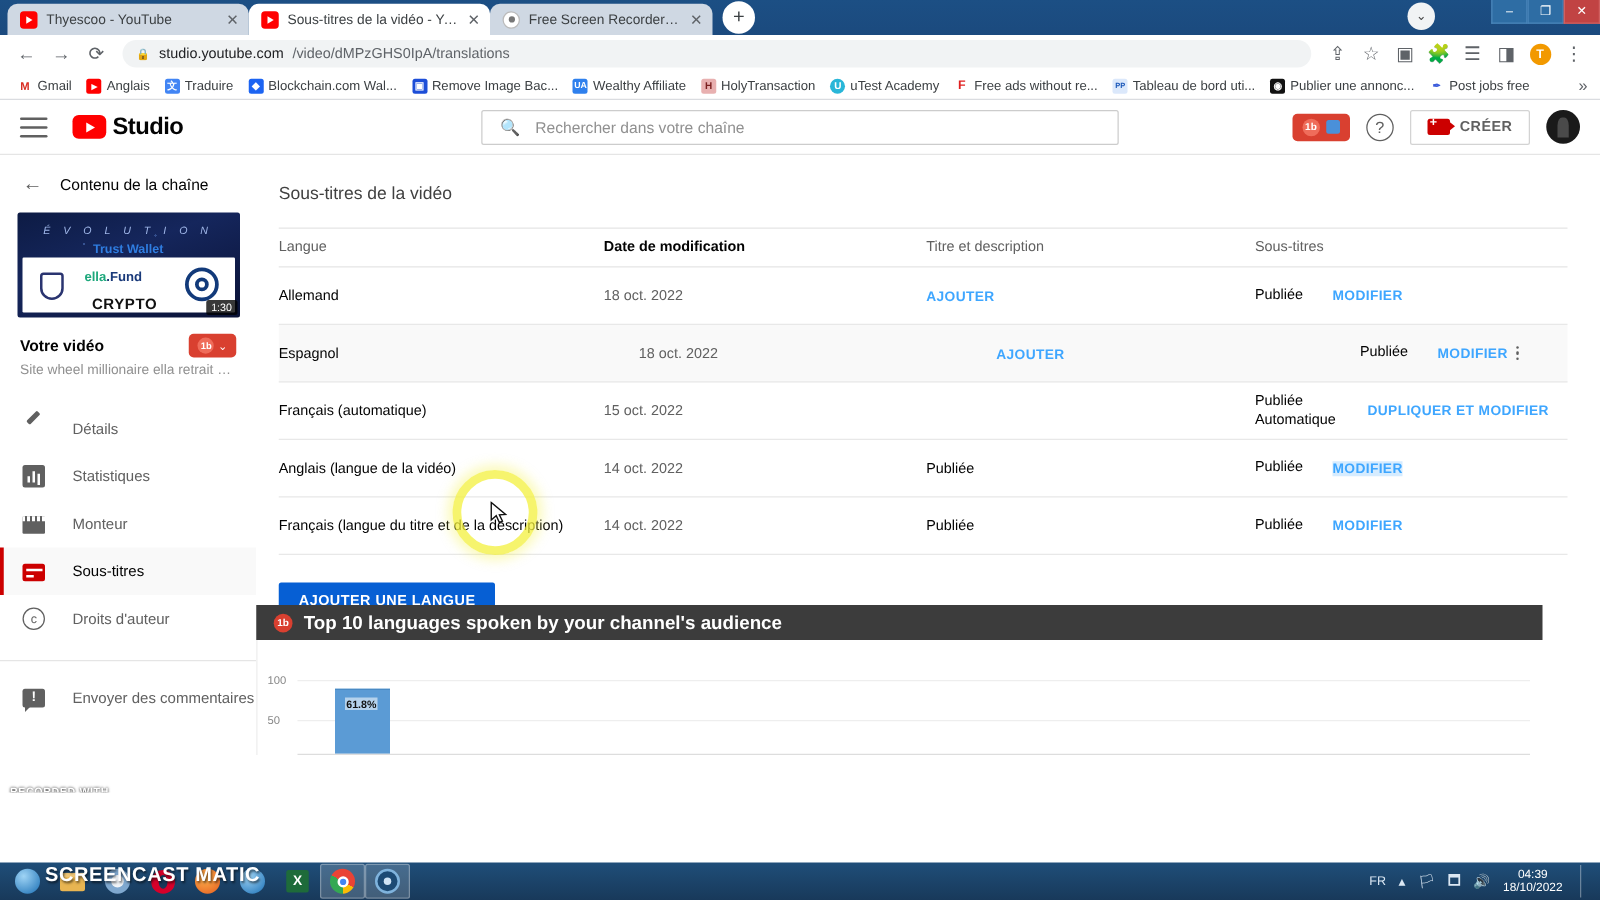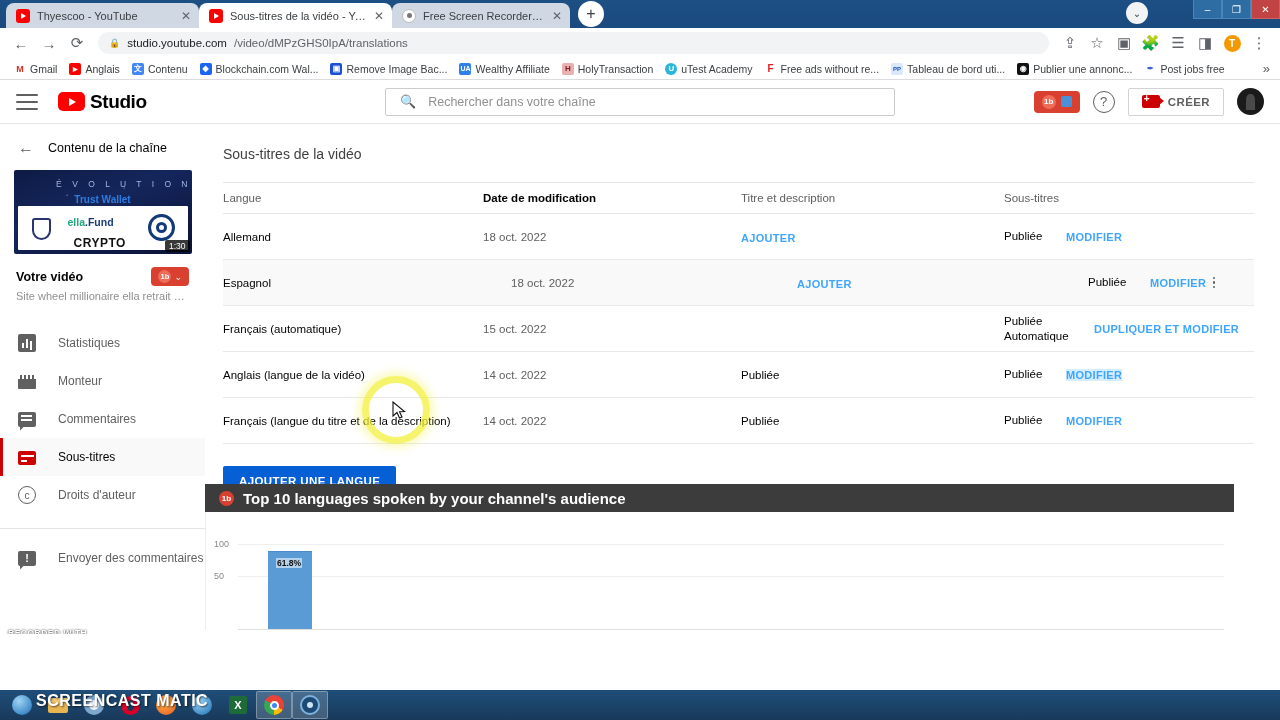--- a/index.html
+++ b/index.html
@@ -135,21 +135,21 @@
   
   .sidebar { width: 205px; background:#fff; flex:none; position:relative; padding-top: 8px;}
   .back-row{display:flex;align-items:center;gap:14px;padding:8px 16px 10px 18px;}
   .back-arrow{font-size:16px;color:#606060;line-height:1;}
   .back-text{font-size:12.5px;color:#030303;}
   .thumb{
     width:178px;height:84px;margin:4px auto 0 auto;position:relative;border-radius:2px;overflow:hidden;
     background:linear-gradient(160deg,#0d1b44 0%,#15265c 40%,#0a1236 100%);
   }
   .thumb-evo{
-    position:absolute;top:9px;left:0;right:0;text-align:right;color:#9fb6e8;font-size:8.5px;letter-spacing:4px;
+    position:absolute;top:9px;left:0;right:0;text-align:center;color:#9fb6e8;font-size:8.5px;letter-spacing:4px;font-style:italic;
   }
   .thumb-dots{position:absolute;inset:0;background:
     radial-gradient(circle at 30% 30%, rgba(120,170,255,.35) 0 1px, transparent 1px),
     radial-gradient(circle at 62% 22%, rgba(120,170,255,.3) 0 1px, transparent 1px),
     radial-gradient(circle at 78% 45%, rgba(120,170,255,.25) 0 1px, transparent 1px),
     radial-gradient(circle at 16% 58%, rgba(120,170,255,.25) 0 1px, transparent 1px);}
   .thumb-tw{position:absolute;top:24px;left:0;right:0;text-align:center;color:#2f7de1;font-size:10px;font-weight:700;}
   .thumb-white{position:absolute;left:4px;right:4px;top:36px;bottom:4px;background:#fff;border-radius:1px;}
   .thumb-shield{position:absolute;left:14px;top:12px;width:19px;height:22px;border:2.5px solid #2a3470;border-radius:3px 3px 10px 10px;}
   .thumb-ella{position:absolute;left:50px;top:10px;font-size:10.5px;font-weight:700;color:#1a1a1a;}
@@ -225,21 +225,21 @@
     margin:22px 0 0 18px;background:#065fd4;color:#fff;font-size:11.5px;font-weight:700;letter-spacing:.4px;
     height:29px;display:inline-flex;align-items:center;padding:0 16px;border-radius:2px;
   }
 
   
   .chart-card{position:absolute;left:205px;right:46px;top:404px;background:#fff;}
   .chart-head{background:#3c3c3c;height:28px;display:flex;align-items:center;gap:9px;padding:0 14px;}
   .chart-head .badge{width:15px;height:15px;border-radius:50%;background:#d94030;color:#fff;font-size:8px;
     display:flex;align-items:center;justify-content:center;font-weight:700;}
   .chart-title{color:#fff;font-size:15px;font-weight:700;}
-  .chart-body{position:relative;height:118px;border-left:1px solid #eee;}
+  .chart-body{position:relative;height:92px;border-left:1px solid #eee;}
   .ytick{position:absolute;left:8px;font-size:9px;color:#888;}
   .gridline{position:absolute;left:32px;right:10px;height:1px;background:#eee;}
   .bar{position:absolute;background:#5b9bd5;border-top:1px solid #4a8ac4;}
   .bar-lbl{position:absolute;font-size:8.5px;color:#111;font-weight:700;background:rgba(255,255,255,.55);padding:0 1px;}
   .axis-bottom{position:absolute;left:32px;right:10px;bottom:0;height:1px;background:#ddd;}
 
   
   .cursor-ring{
     position:absolute;left:362px;top:296px;width:68px;height:68px;border-radius:50%;
     border:7px solid rgba(243,240,60,.75);box-shadow:0 0 9px 4px rgba(243,240,60,.35);z-index:50;
@@ -338,21 +338,21 @@
     <div class="bm">
         <span class="bm-ico" style="background:#fff;color:#d93025;font-size:9px;">M</span>
         <span>Gmail</span>
       </div>
     <div class="bm">
         <span class="bm-ico" style="background:#ff0000;font-size:6px;">▶</span>
         <span>Anglais</span>
       </div>
     <div class="bm">
         <span class="bm-ico" style="background:#4285f4;">文</span>
-        <span>Contenu</span>
+        <span>Traduire</span>
       </div>
     <div class="bm">
         <span class="bm-ico" style="background:#1c64f2;">◆</span>
         <span>Blockchain.com Wal...</span>
       </div>
     <div class="bm">
         <span class="bm-ico" style="background:#1d4ed8;">▣</span>
         <span>Remove Image Bac...</span>
       </div>
     <div class="bm">
@@ -441,30 +441,30 @@
           <span class="vid-title">Votre vidéo</span>
           <span class="vid-badge">
             <span class="c">1b</span>
             <span class="cv">⌄</span>
           </span>
         </div>
         <div class="vid-sub">Site wheel millionaire ella retrait cry...</div>
 
         <div class="nav">
           <div class="nav-item">
+            <span class="nav-ico ico-pencil"></span>
+            <span class="nav-label">Détails</span>
+          </div>
+          <div class="nav-item">
             <span class="nav-ico ico-stats"></span>
             <span class="nav-label">Statistiques</span>
           </div>
           <div class="nav-item">
             <span class="nav-ico ico-clap"></span>
             <span class="nav-label">Monteur</span>
-          </div>
-          <div class="nav-item">
-            <span class="nav-ico ico-comment"></span>
-            <span class="nav-label">Commentaires</span>
           </div>
           <div class="nav-item active">
             <span class="nav-ico ico-subs"></span>
             <span class="nav-label">Sous-titres</span>
           </div>
           <div class="nav-item">
             <span class="nav-ico ico-copy">c</span>
             <span class="nav-label">Droits d'auteur</span>
           </div>
           <div class="nav-sep"></div>
@@ -608,13 +608,25 @@
     </div>
   <div class="tb-app open">
       <span class="ch-ico"></span>
     </div>
   <div class="tb-app open">
       <span class="rec-ico"></span>
     </div>
 
   <div class="screencast-text">SCREENCAST      MATIC</div>
 
+  <div class="tray">
+    <span>FR</span>
+    <span class="tray-ico">▴</span>
+    <span class="tray-ico">🏳</span>
+    <span class="tray-ico">🗖</span>
+    <span class="tray-ico">🔊</span>
+    <span class="clock">
+      <span>04:39</span><br>
+      <span>18/10/2022</span>
+    </span>
+    <span class="showdesk"></span>
+  </div>
 </div>
 
 </body></html>

